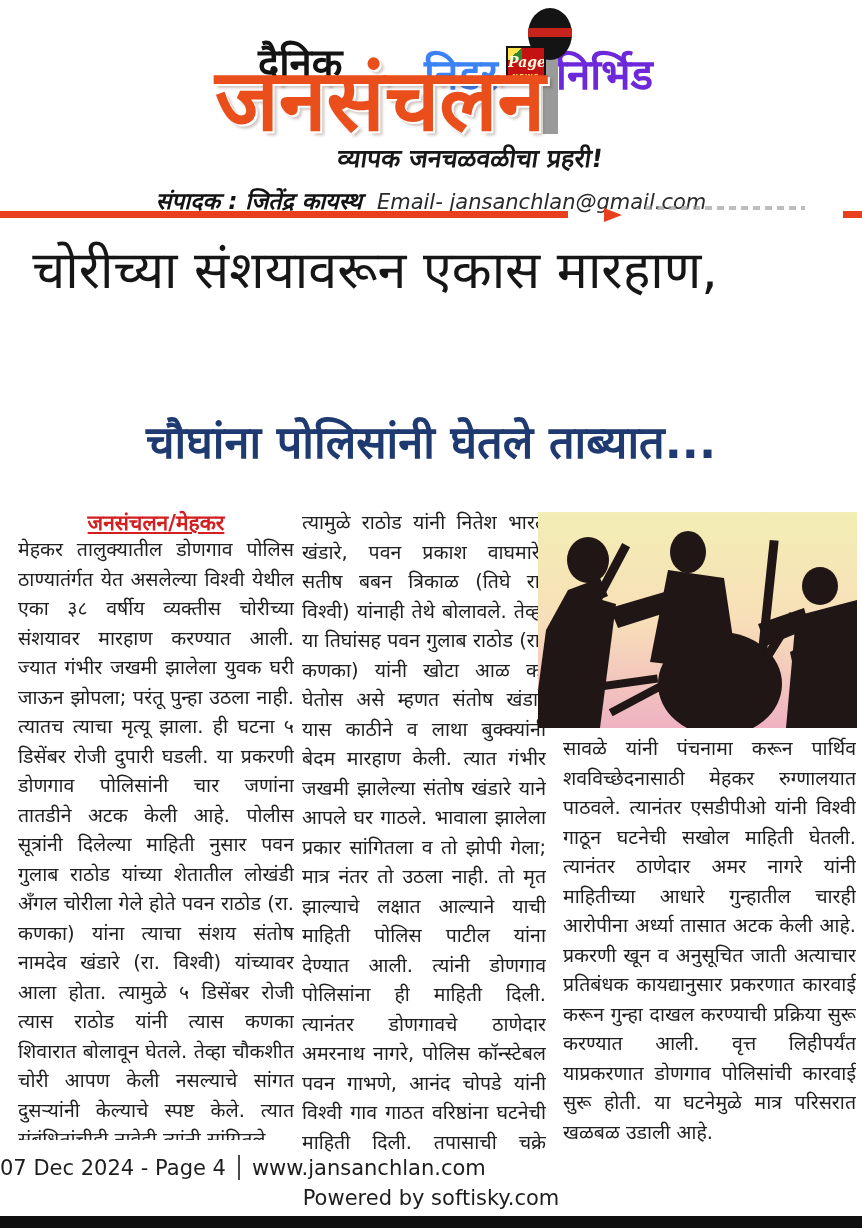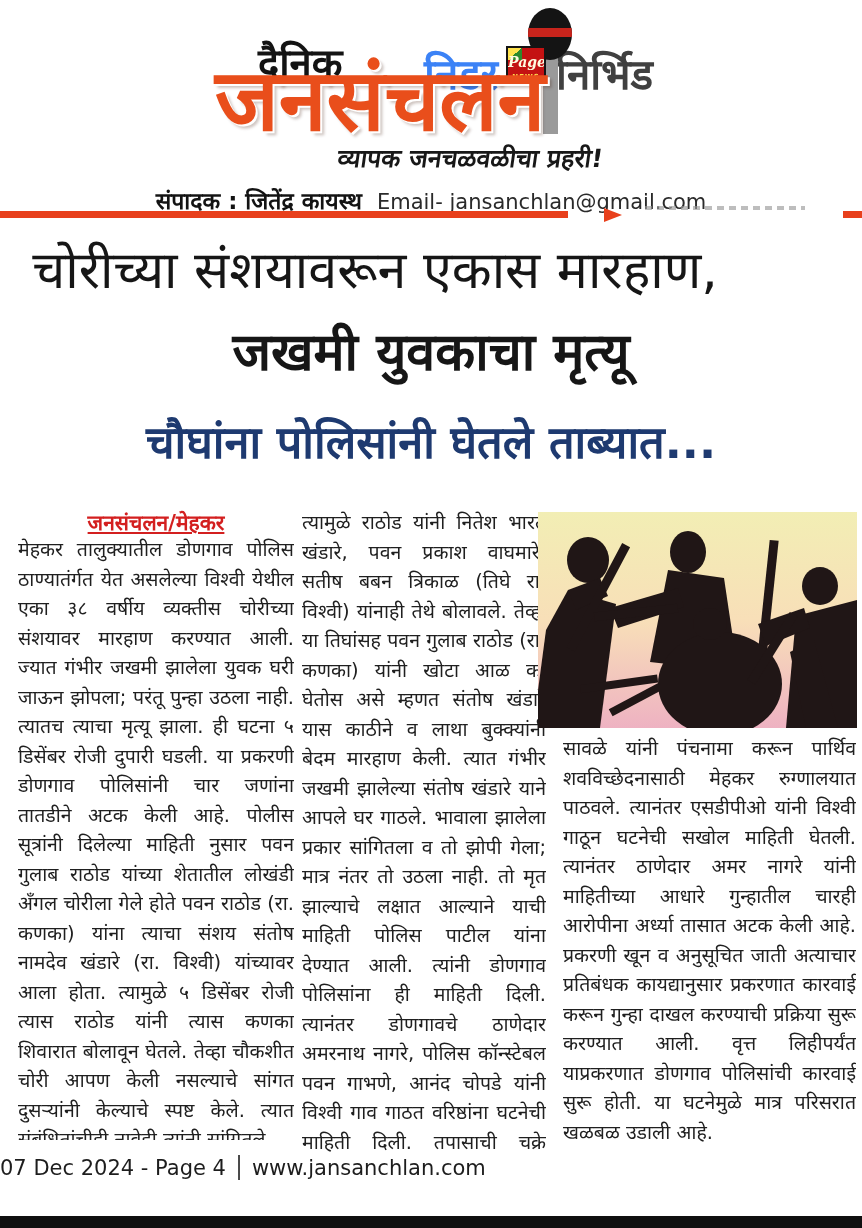--- a/index.html
+++ b/index.html
@@ -7,21 +7,21 @@
     position:relative;
     width:862px;height:1228px;
     background:#ffffff;
     font-family:"DejaVu Sans","Liberation Sans",sans-serif;
     overflow:hidden;
     margin:0 auto;
   }
   
   .m-dainik{position:absolute;left:258px;top:34px;font-size:40px;font-weight:bold;color:#131313;}
   .m-nidar{position:absolute;left:424px;top:44px;font-size:42px;font-weight:bold;color:#3b82f6;}
-  .m-nirbhid{position:absolute;left:556px;top:44px;font-size:42px;font-weight:bold;color:#404040;}
+  .m-nirbhid{position:absolute;left:556px;top:44px;font-size:42px;font-weight:bold;color:#6d28d9;}
   .mic{position:absolute;left:505px;top:6px;width:120px;height:130px;}
   .mic-head{position:absolute;left:23px;top:2px;width:44px;height:52px;background:#141414;border-radius:50%;overflow:hidden;}
   .mic-band{position:absolute;left:0;top:20px;width:100%;height:9px;background:#c8241c;}
   .mic-pole{position:absolute;left:38px;top:52px;width:15px;height:76px;background:#9a9a9a;}
   .mic-flag{position:absolute;left:1px;top:40px;width:40px;height:38px;background:#c41212;border:2px solid #141414;box-sizing:border-box;overflow:hidden;}
   .mic-flag-corner{position:absolute;left:0;top:0;width:14px;height:12px;background:linear-gradient(135deg,#ffe34d 0 50%,#2d8a2d 50% 100%);}
   .mic-flag-city{position:absolute;left:0;right:0;top:6px;text-align:center;font-size:14px;font-style:italic;font-weight:bold;color:#fffbe0;font-family:"DejaVu Serif","Liberation Serif",serif;}
   .mic-flag-news{position:absolute;left:0;right:0;bottom:1px;text-align:center;font-size:7px;font-weight:bold;color:#ffe34d;letter-spacing:1px;}
   .m-logo{
     position:absolute;left:215px;top:52px;width:430px;
@@ -29,21 +29,21 @@
     color:#e94e1b;
     text-shadow:2px 2px 0 #ffffff,4px 4px 3px rgba(60,20,5,.25);
     white-space:nowrap;
   }
   .m-tagline{
     position:absolute;left:338px;top:140px;width:320px;
     font-size:25px;font-weight:bold;color:#181818;
     transform:skewX(-8deg);
     white-space:nowrap;
   }
-  .m-editor-row{position:absolute;left:0;top:184px;width:862px;text-align:center;white-space:nowrap;}
+  .m-editor-row{position:absolute;left:0;top:184px;width:862px;text-align:center;white-space:nowrap;font-style:italic;}
   .m-editor{font-size:23px;font-weight:bold;color:#131313;}
   .m-email{font-size:21px;color:#2a2a2a;margin-left:10px;}
   
   .rule-main{position:absolute;left:0;top:211px;width:568px;height:7px;background:#e8401c;}
   .rule-arrow{position:absolute;left:604px;top:208px;width:0;height:0;
     border-top:7px solid transparent;border-bottom:7px solid transparent;border-left:18px solid #e8401c;}
   .rule-fragment{position:absolute;left:645px;top:206px;width:160px;height:4px;
     background:repeating-linear-gradient(90deg,#9a9a9a 0 7px,transparent 7px 12px);opacity:.65;}
   .rule-right{position:absolute;left:843px;top:211px;width:19px;height:7px;background:#e8401c;}
   
@@ -94,21 +94,20 @@
     <span class="m-editor">संपादक : जितेंद्र कायस्थ</span>
     <span class="m-email">Email- jansanchlan@gmail.com</span>
   </div>
 
   <div class="rule-main"></div>
   <div class="rule-arrow"></div>
   <div class="rule-fragment"></div>
   <div class="rule-right"></div>
 
   <div class="headline1">चोरीच्या संशयावरून एकास मारहाण,</div>
-  <div class="headline2">जखमी युवकाचा मृत्यू</div>
   <div class="subhead">चौघांना पोलिसांनी घेतले ताब्यात...</div>
 
   <div class="byline">जनसंचलन/मेहकर</div>
 
   <div class="col1 body-text">मेहकर तालुक्यातील डोणगाव पोलिस ठाण्यातंर्गत येत असलेल्या विश्वी येथील एका ३८ वर्षीय व्यक्तीस चोरीच्या संशयावर मारहाण करण्यात आली. ज्यात गंभीर जखमी झालेला युवक घरी जाऊन झोपला; परंतू पुन्हा उठला नाही. त्यातच त्याचा मृत्यू झाला. ही घटना ५ डिसेंबर रोजी दुपारी घडली. या प्रकरणी डोणगाव पोलिसांनी चार जणांना तातडीने अटक केली आहे. पोलीस सूत्रांनी दिलेल्या माहिती नुसार पवन गुलाब राठोड यांच्या शेतातील लोखंडी अँगल चोरीला गेले होते पवन राठोड (रा. कणका) यांना त्याचा संशय संतोष नामदेव खंडारे (रा. विश्वी) यांच्यावर आला होता. त्यामुळे ५ डिसेंबर रोजी त्यास राठोड यांनी त्यास कणका शिवारात बोलावून घेतले. तेव्हा चौकशीत चोरी आपण केली नसल्याचे सांगत दुसऱ्यांनी केल्याचे स्पष्ट केले. त्यात संबंधितांचीही नावेही त्यांनी सांगितले.</div>
   <div class="col2 body-text">त्यामुळे राठोड यांनी नितेश भारत खंडारे, पवन प्रकाश वाघमारे, सतीष बबन त्रिकाळ (तिघे रा. विश्वी) यांनाही तेथे बोलावले. तेव्हा या तिघांसह पवन गुलाब राठोड (रा. कणका) यांनी खोटा आळ का घेतोस असे म्हणत संतोष खंडारे यास काठीने व लाथा बुक्क्यांनी बेदम मारहाण केली. त्यात गंभीर जखमी झालेल्या संतोष खंडारे याने आपले घर गाठले. भावाला झालेला प्रकार सांगितला व तो झोपी गेला; मात्र नंतर तो उठला नाही. तो मृत झाल्याचे लक्षात आल्याने याची माहिती पोलिस पाटील यांना देण्यात आली. त्यांनी डोणगाव पोलिसांना ही माहिती दिली. त्यानंतर डोणगावचे ठाणेदार अमरनाथ नागरे, पोलिस कॉन्स्टेबल पवन गाभणे, आनंद चोपडे यांनी विश्वी गाव गाठत वरिष्ठांना घटनेची माहिती दिली. तपासाची चक्रे फिरवत पोलिस उपनिरीक्षक संदीप</div>
   <div class="col3 body-text">सावळे यांनी पंचनामा करून पार्थिव शवविच्छेदनासाठी मेहकर रुग्णालयात पाठवले. त्यानंतर एसडीपीओ यांनी विश्वी गाठून घटनेची सखोल माहिती घेतली. त्यानंतर ठाणेदार अमर नागरे यांनी माहितीच्या आधारे गुन्हातील चारही आरोपीना अर्ध्या तासात अटक केली आहे. प्रकरणी खून व अनुसूचित जाती अत्याचार प्रतिबंधक कायद्यानुसार प्रकरणात कारवाई करून गुन्हा दाखल करण्याची प्रक्रिया सुरू करण्यात आली. वृत्त लिहीपर्यंत याप्रकरणात डोणगाव पोलिसांची कारवाई सुरू होती. या घटनेमुळे मात्र परिसरात खळबळ उडाली आहे.</div>
 
   <div class="photo">
     <svg width="319" height="216" viewBox="0 0 319 216" xmlns="http://www.w3.org/2000/svg">
@@ -143,15 +142,16 @@
         <ellipse cx="282" cy="74" rx="18" ry="19"></ellipse>
         <polygon points="248,216 258,104 319,88 319,216"></polygon>
         <polygon points="220,112 266,96 272,116 228,134"></polygon>
         <rect x="230" y="96" width="9" height="80" transform="rotate(32 234 136)"></rect>
         <polygon points="252,140 276,128 300,216 268,216"></polygon>
       </g>
     </svg>
   </div>
 
   <div class="footer1">07 Dec 2024 - Page 4 │ www.jansanchlan.com</div>
+  <div class="footer2">Powered by softisky.com</div>
   <div class="bottom-bar"></div>
 
 </div>
 
 </body></html>

